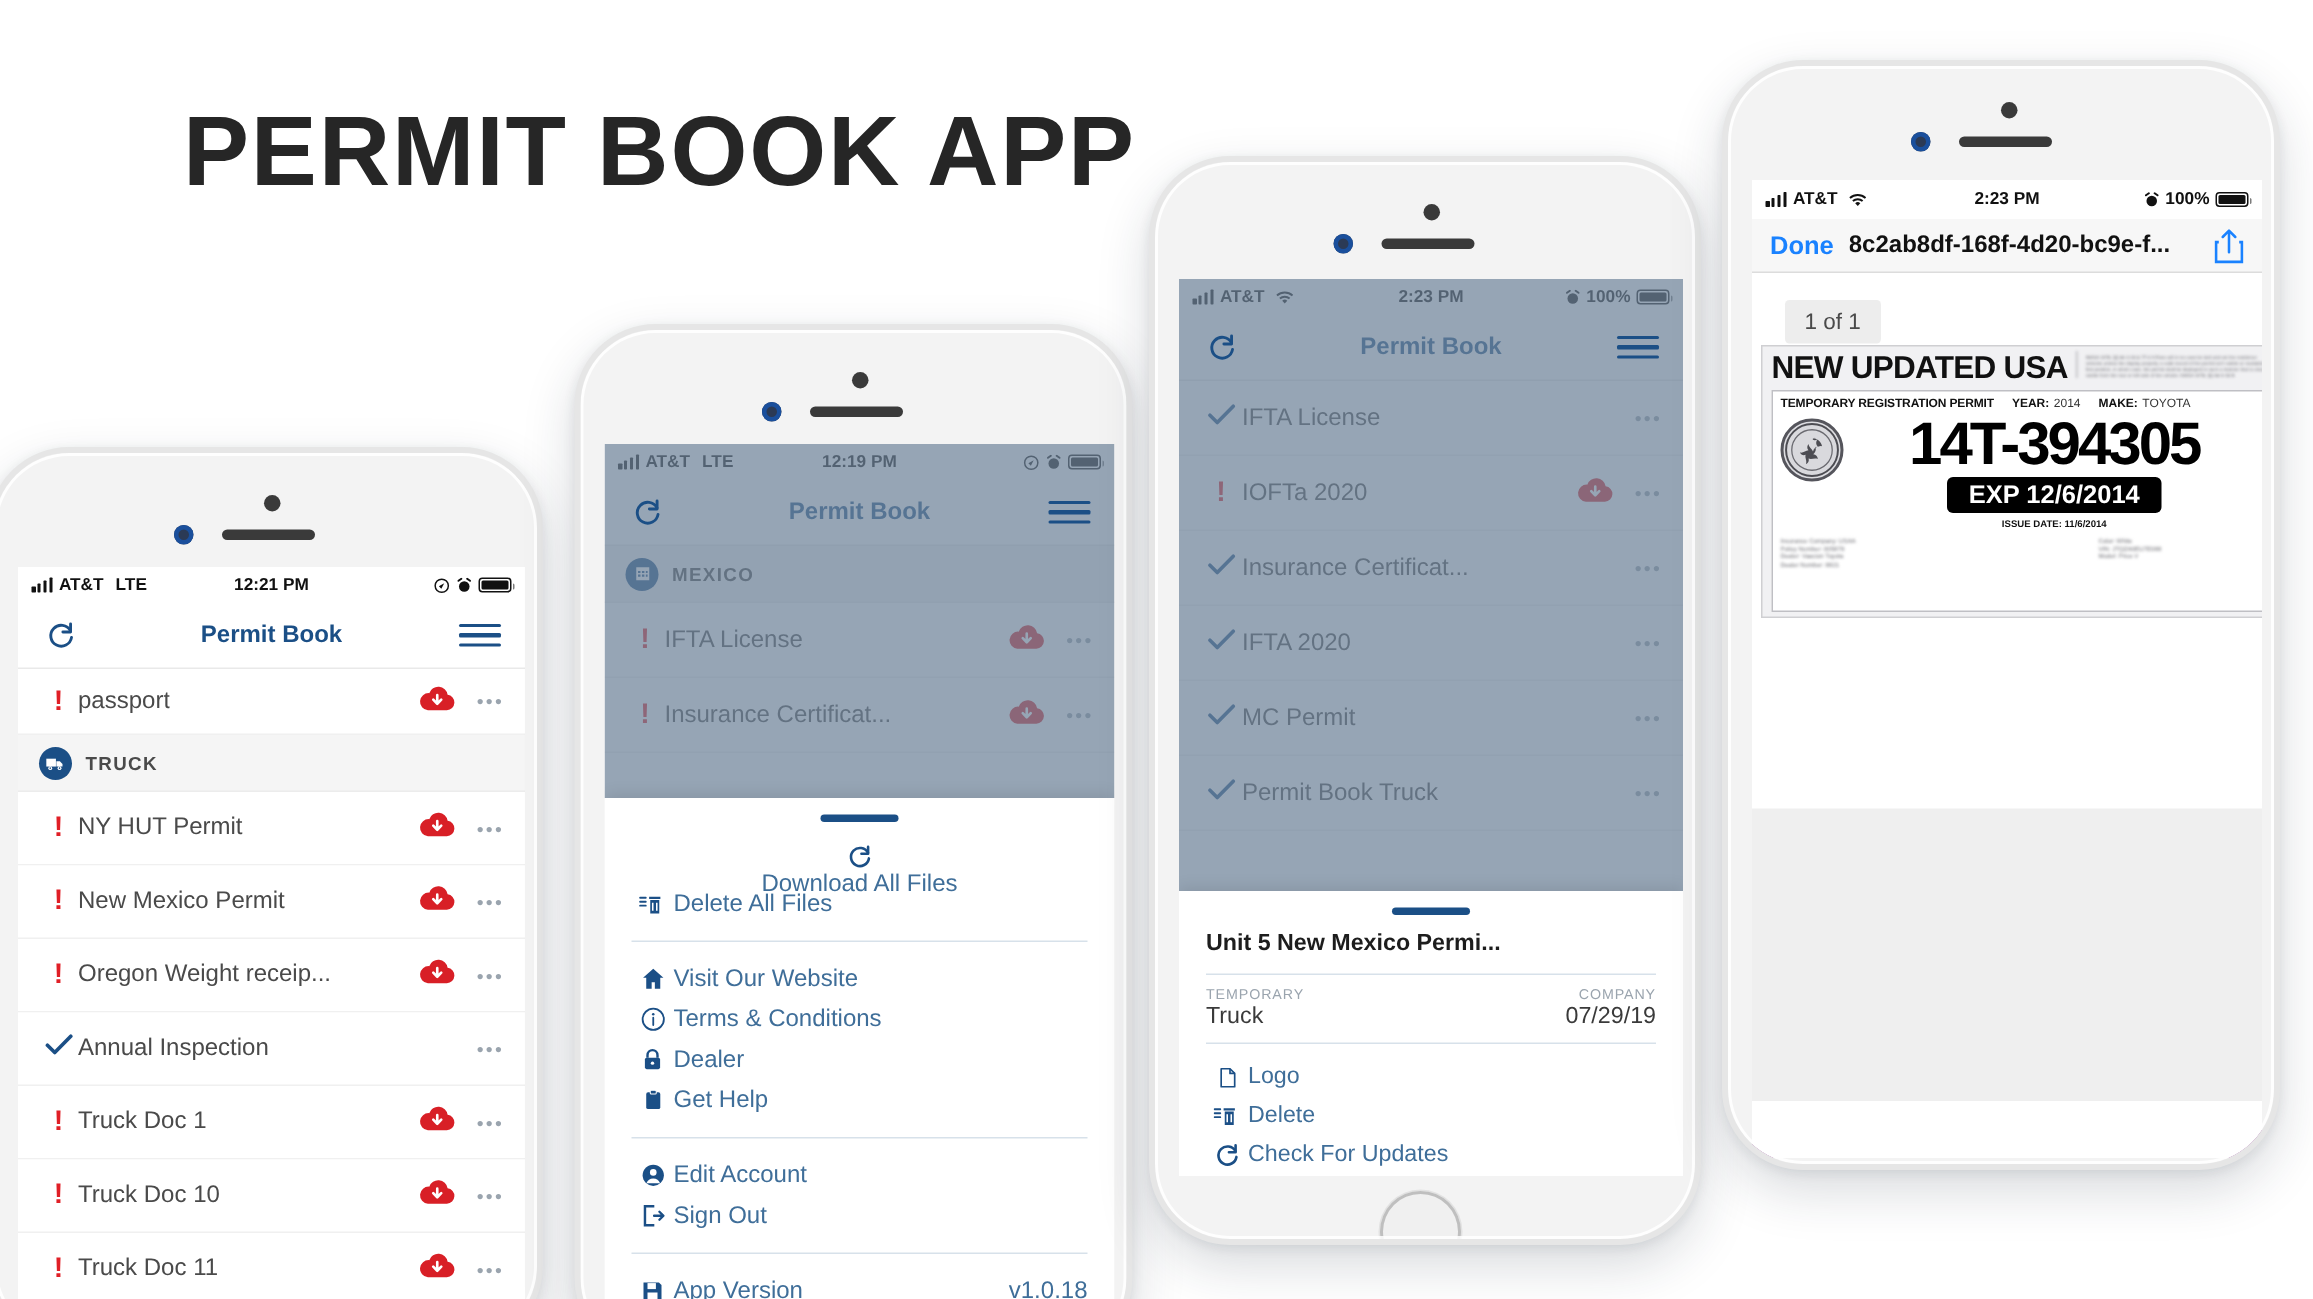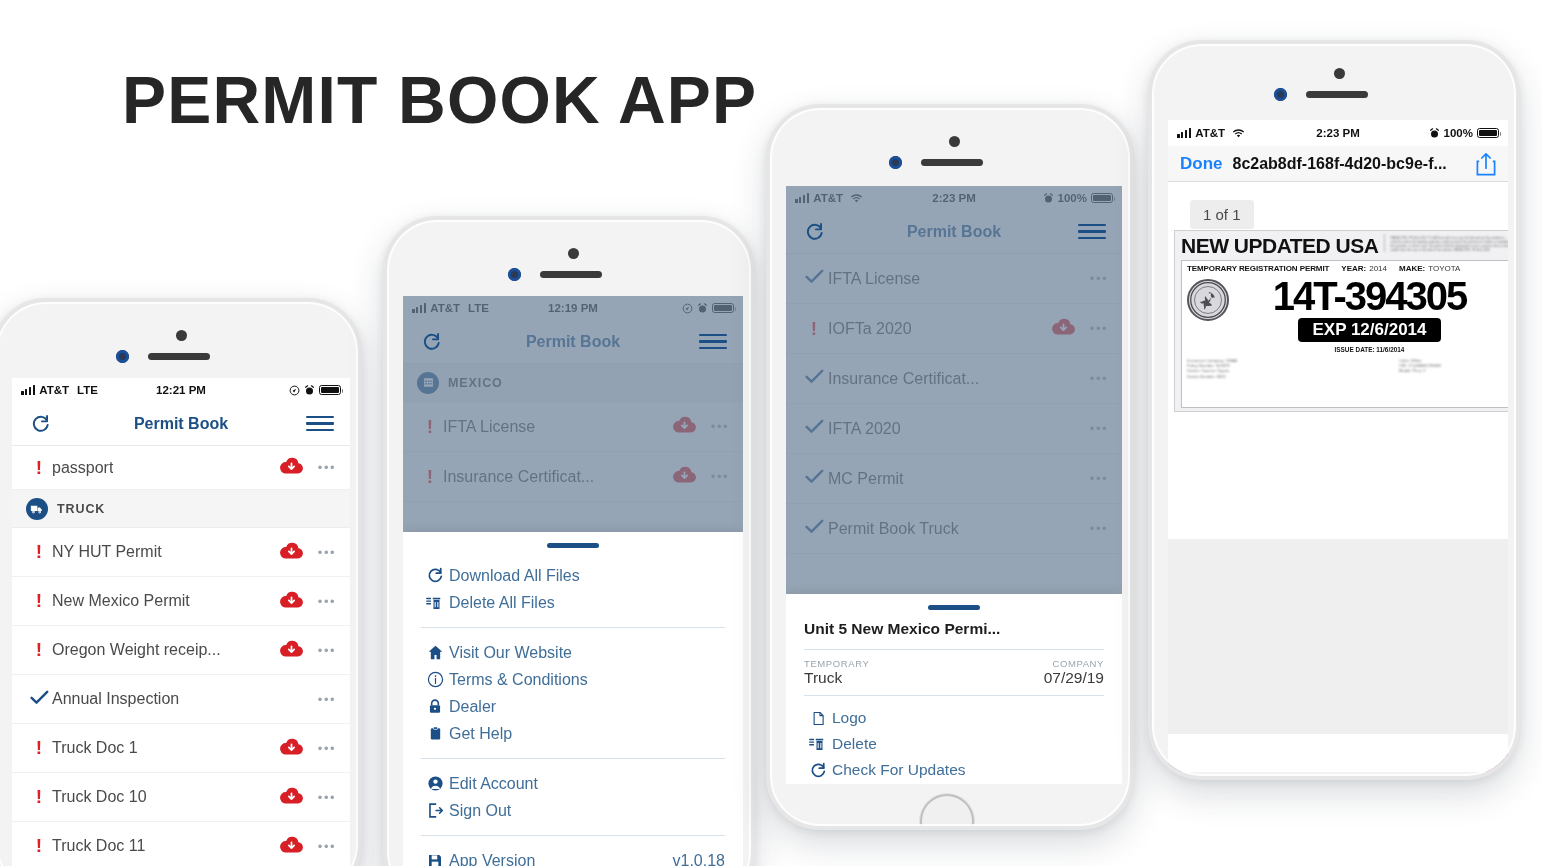--- a/index.html
+++ b/index.html
@@ -417,21 +417,21 @@
           <span class="dots" style="font-size:13px;margin-left:14px;">•••</span>
         </div>
         <div style="height:30px;background:#fff;"></div>
       </div>
 
       <div class="dim" style="bottom:none;height:236px;"></div>
 
       <div class="sheet" style="height:378px;">
         <div class="grabber"></div>
         <div style="padding:14px 18px 0;">
-          <div class="menu-item" style="height:27px;font-size:16px;">
+          <div class="menu-item" style="height:27px;font-size:16px;flex-direction:column;">
             <span class="mi-ic" style="width:28px;">
               <svg width="19" height="19" viewBox="0 0 24 24">
                   <path d="M18.5 8.2A7.6 7.6 0 1 0 19.3 13" fill="none" stroke="#1b4f86" stroke-width="2.2" stroke-linecap="round"></path>
                   <path d="M18.6 3.3V9.1h-5.6" fill="none" stroke="#1b4f86" stroke-width="2.2" stroke-linecap="round" stroke-linejoin="round"></path>
                 </svg>
             </span>
             <span>Download All Files</span>
           </div>
           <div class="menu-item" style="height:27px;font-size:16px;">
             <span class="mi-ic" style="width:28px;">

